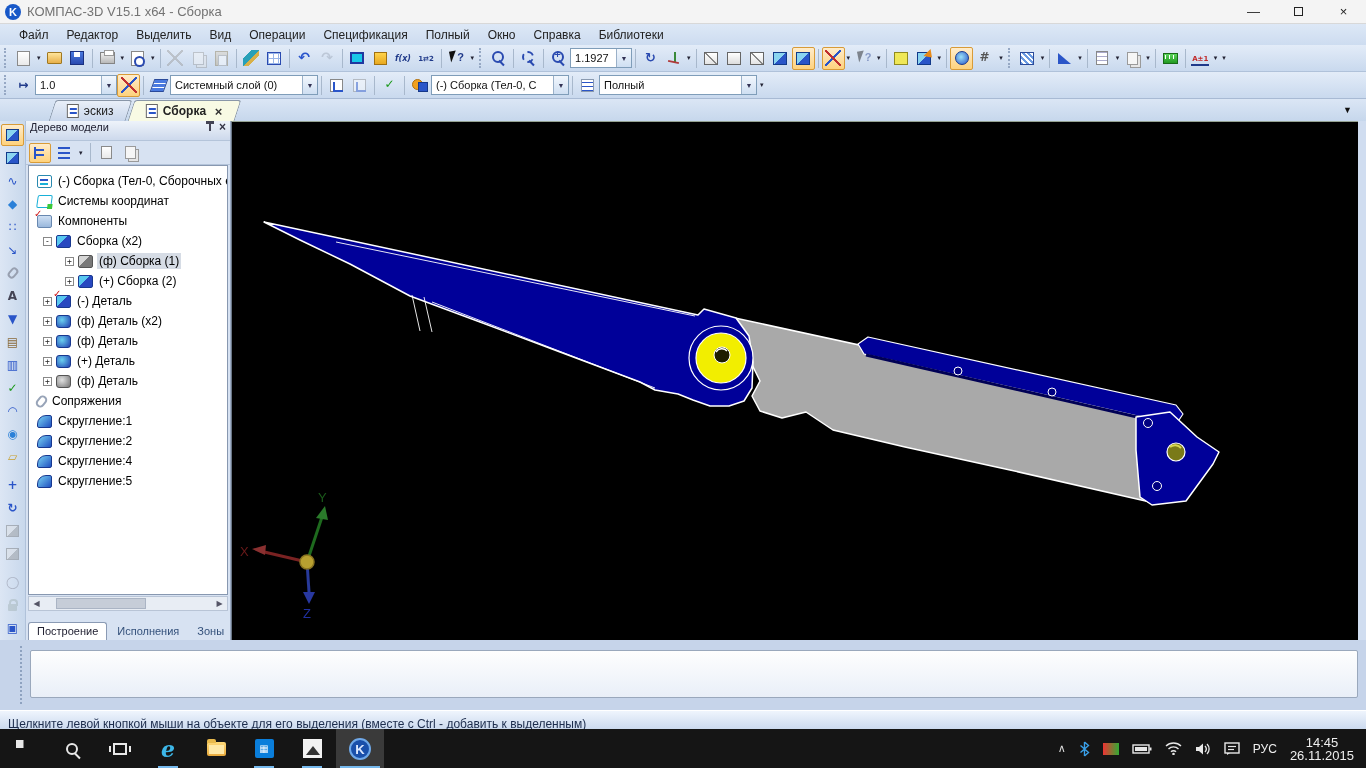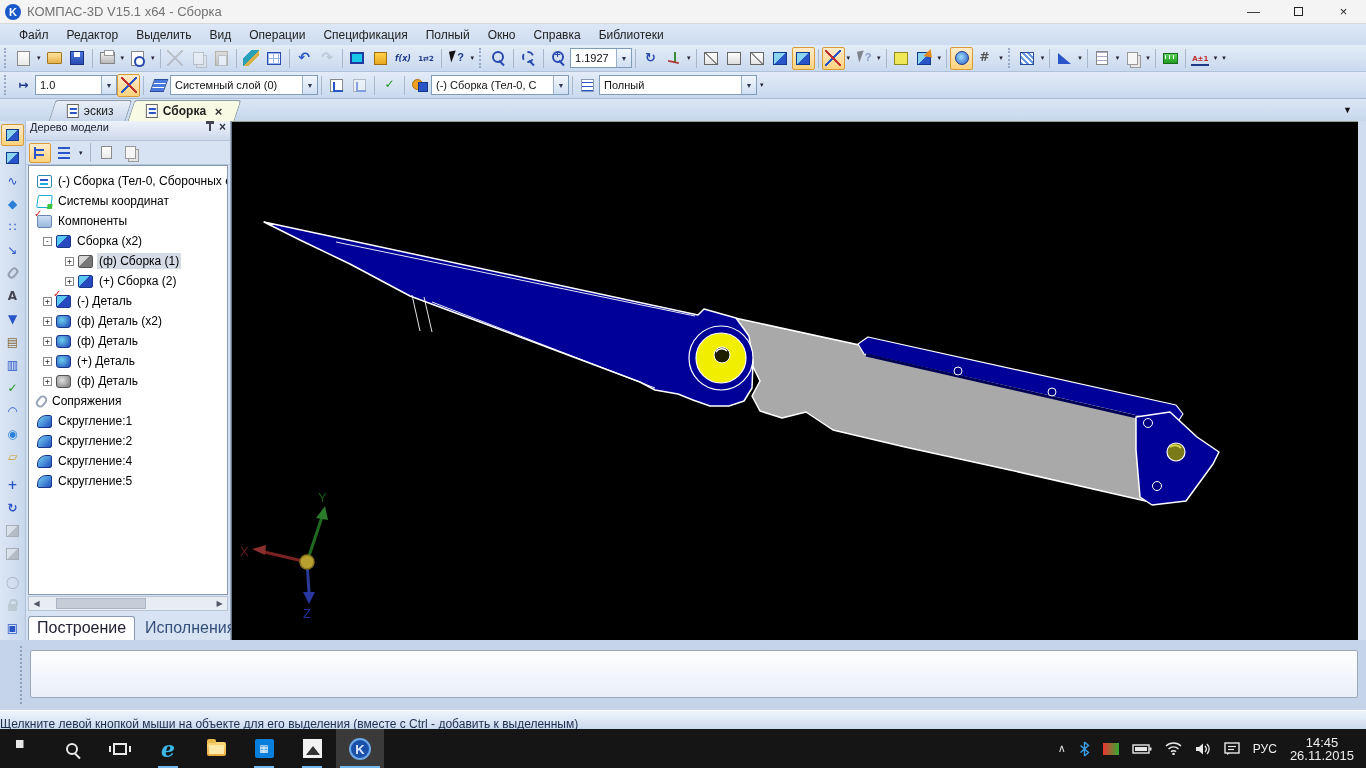--- a/index.html
+++ b/index.html
@@ -142,34 +142,34 @@
   .ti-asmb{background:linear-gradient(135deg,#58c8f0 0 45%,#2848c0 45%);border:1px solid #183890}
   .ti-asmg{background:linear-gradient(135deg,#d6d6d6 0 45%,#787878 45%);border:1px solid #555}
   .ti-partb{background:radial-gradient(circle at 5px 4px,#6ad0f0,#2040b0);border:1px solid #183890;border-radius:3px}
   .ti-partg{background:radial-gradient(circle at 5px 4px,#e2e2e2,#747474);border:1px solid #555;border-radius:3px}
   .ti-mate{width:9px;height:13px;border:2px solid #98a4b8;border-radius:5px;transform:rotate(38deg);background:transparent}
   .ti-fil{background:linear-gradient(135deg,#7ad4f4,#2050c0);border:1px solid #183890;border-radius:9px 2px 2px 2px}
   #tp-hscroll{height:15px;margin:1px 2px;background:#e8edf4;border:1px solid #b8c4d6;display:flex;align-items:center}
   .sarr{width:15px;height:13px;font-size:8px;color:#556;text-align:center;line-height:13px}
   #thumb{width:90px;height:11px;background:#c6cdd8;border:1px solid #aab4c4;margin-left:12px}
   #tp-tabs{height:22px;display:flex;align-items:flex-end;padding:0 2px;gap:2px;margin-top:6px}
-  .btab{font-size:16px;color:#33507a;padding:2px 8px 3px}
+  .btab{font-size:11px;color:#33507a;padding:2px 8px 3px}
   .btab.act{background:#fff;border:1px solid #8a9ab4;border-bottom:none;border-radius:3px 3px 0 0;color:#223}
 
   
   #viewport{flex:1;background:#000;border-top:1px solid #95a292;border-left:1px solid #6a7686;margin-right:8px;position:relative}
   #viewport svg{display:block}
 
   
   #propbar{position:absolute;left:0;top:640px;width:1366px;height:70px;background:#c6d4ea}
   #propgrip{position:absolute;left:20px;top:6px;height:58px;border-left:2px dotted #8ea2c0}
   #propbox{position:absolute;left:30px;right:8px;top:10px;height:48px;background:linear-gradient(#fefefe,#e9eff8);border:1px solid #9aa8bc;border-radius:2px}
 
   
-  #statusbar{position:absolute;left:0;top:710px;width:1366px;height:27px;background:linear-gradient(#eff5fd,#bccee8);border-top:1px solid #fff;display:flex;align-items:center;padding-left:0}
+  #statusbar{position:absolute;left:0;top:710px;width:1366px;height:27px;background:linear-gradient(#eff5fd,#bccee8);border-top:1px solid #fff;display:flex;align-items:center;padding-left:8px}
   #statusbar span{font-size:12px;color:#1c2c4c}
 
   
   #taskbar{position:absolute;left:0;top:729px;width:1366px;height:39px;background:#151515;display:flex;align-items:stretch}
   .tkb{width:48px;display:flex;align-items:center;justify-content:center;position:relative}
   .tkb.run::after{content:"";position:absolute;left:14px;right:14px;bottom:0;height:2px;background:#76b9ed}
   .tkb.actv{background:#3a3a3a}
   .tkb.actv::after{left:4px;right:4px}
   .winlogo{width:17px;height:17px;background:conic-gradient(#e8e8e8 0 360deg);clip-path:polygon(0 0,47% 0,47% 47%,0 47%);position:relative}
   .winlogo::before{content:"";position:absolute;left:0;top:0;width:17px;height:17px;background:#e8e8e8;clip-path:polygon(53% 0,100% 0,100% 47%,53% 47%)}

